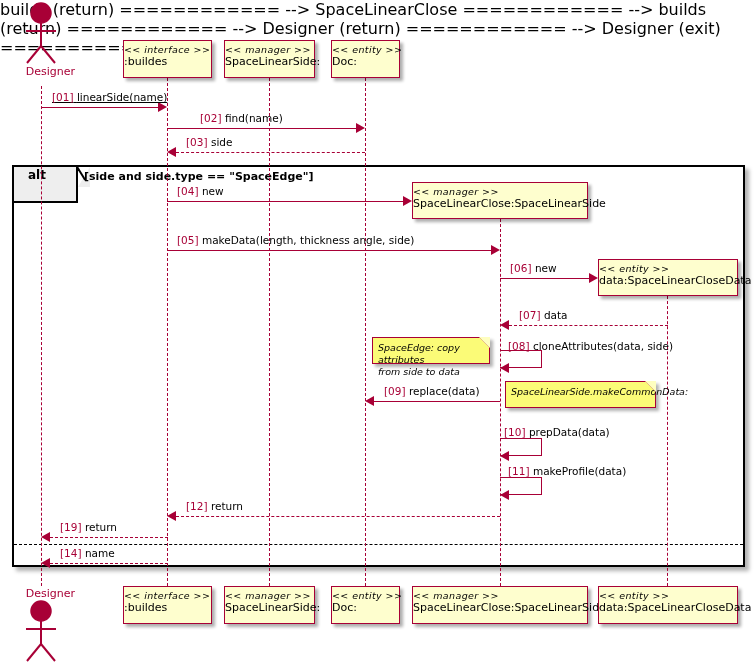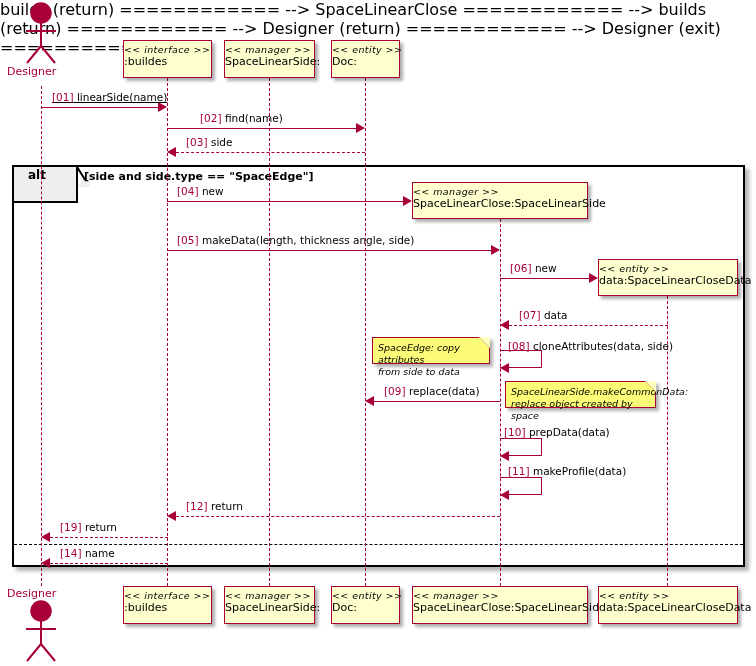--- a/index.html
+++ b/index.html
@@ -40,21 +40,21 @@
     font-size: 11px;
     white-space: nowrap;
   }
   
   .actor-wrap { position: absolute; }
   .actor-label {
     position: absolute;
     color: #A80036;
     font-size: 11px;
     white-space: nowrap;
-    text-align: left;
+    text-align: right;
   }
   
   .lifeline {
     position: absolute;
     width: 0;
     border-left: 1.5px dashed #A80036;
   }
   
   .msg-line {
     position: absolute;
@@ -304,21 +304,20 @@
   <div class="msg-label" style="left:384px; top:385px;">
     <span class="seq">[09]</span>
     <span>replace(data)</span>
   </div>
 
   
   <div class="note" style="left:505px; top:381px; width:151px; height:27px;">
     <div class="fold-edge"></div>
     <div class="fold"></div>
     <div>SpaceLinearSide.makeCommonData:</div>
-    <div>replace object created by space</div>
   </div>
 
   
   <div class="selfcall" style="left:500px; top:438px; width:42px; height:18px;"></div>
   <div class="arrow-l" style="left:500px; top:451px;"></div>
   <div class="msg-label" style="left:504px; top:426px;">
     <span class="seq">[10]</span>
     <span>prepData(data)</span>
   </div>
 

